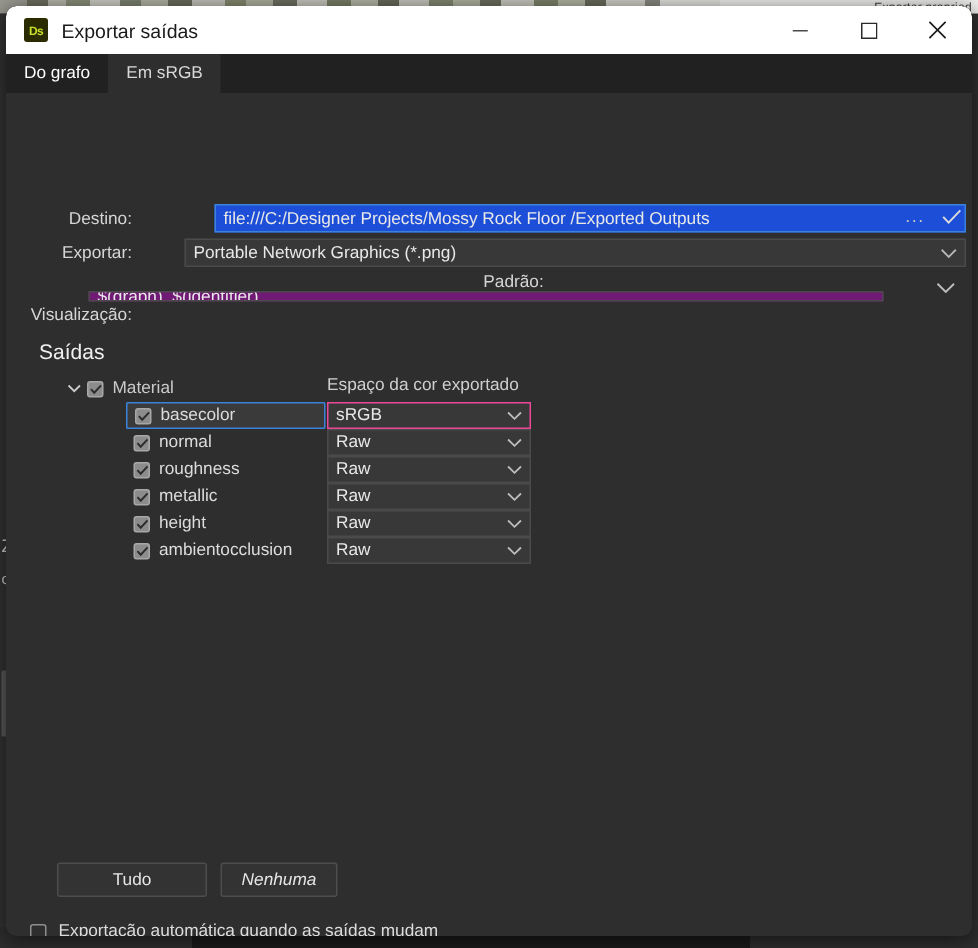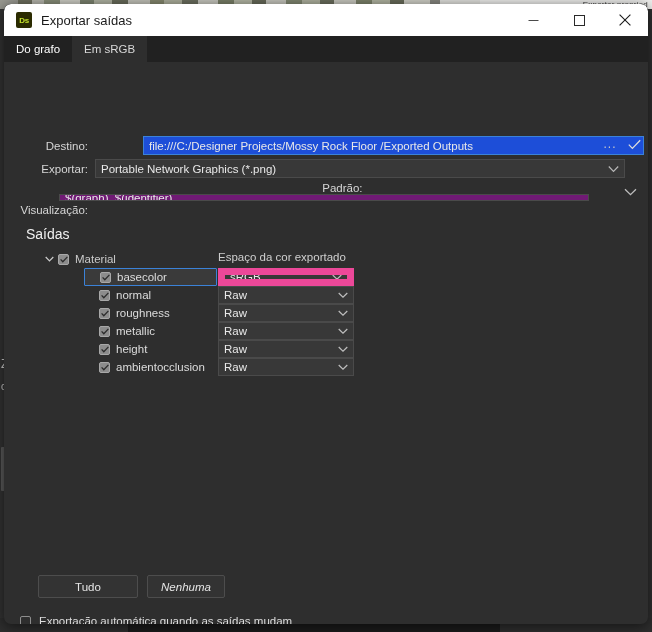--- a/index.html
+++ b/index.html
@@ -334,21 +334,21 @@
 
   .child-name {
     position: absolute;
     left: 44px;
     top: 0;
     width: 133px;
     height: 18px;
     box-sizing: border-box;
     display: flex;
     align-items: center;
-    padding-left: 15px;
+    padding-left: 5px;
   }
   .child-name.selected {
     background: #3a3a3a;
     border: 1px solid #3b82d8;
     border-radius: 1px;
   }
   .child-sel-box { 
     flex: none;
   }
   .cs-label {
@@ -374,21 +374,21 @@
     border: 1px solid #4a4a4a;
     color: #e8e8e8;
     font-size: 11.5px;
     font-family: "Liberation Sans", sans-serif;
     padding: 0 18px 0 5px;
     display: flex;
     align-items: center;
     white-space: nowrap;
     overflow: hidden;
   }
-  .cs-select.focused { border: 7px solid #ec4899; }
+  .cs-select.focused { border: 1px solid #ec4899; }
 
   #col-header {
     position: absolute;
     left: 214px;
     top: 189px;
     font-size: 11.5px;
     color: #cfcfcf;
     font-family: "Liberation Sans", sans-serif;
     white-space: nowrap;
   }
@@ -512,21 +512,21 @@
     </div>
     <div id="dest-ellipsis">...</div>
     <div id="dest-check">
       <svg width="13" height="11" viewBox="0 0 13 11">
           <polyline points="0.8,5.6 4.4,9.4 12.2,1.2" fill="none" stroke="#dcdcdc" stroke-width="1.3"></polyline>
         </svg>
     </div>
 
     <div class="frow" style="top:97px;width:640px;">
       <div class="flabel">Exportar:</div>
-      <div class="fselect" style="width:530px;">
+      <div class="fselect" style="width:530px;margin-left:28px;">
         <span>Portable Network Graphics (*.png)</span>
         <span class="chev-in">
           <svg width="11" height="7" viewBox="0 0 11 7">
               <polyline points="0.8,1 5.5,5.8 10.2,1" fill="none" stroke="#b8b8b8" stroke-width="1.2"></polyline>
             </svg>
         </span>
       </div>
     </div>
 
     <div class="frow" style="top:120px;width:640px;flex-direction:column;">

